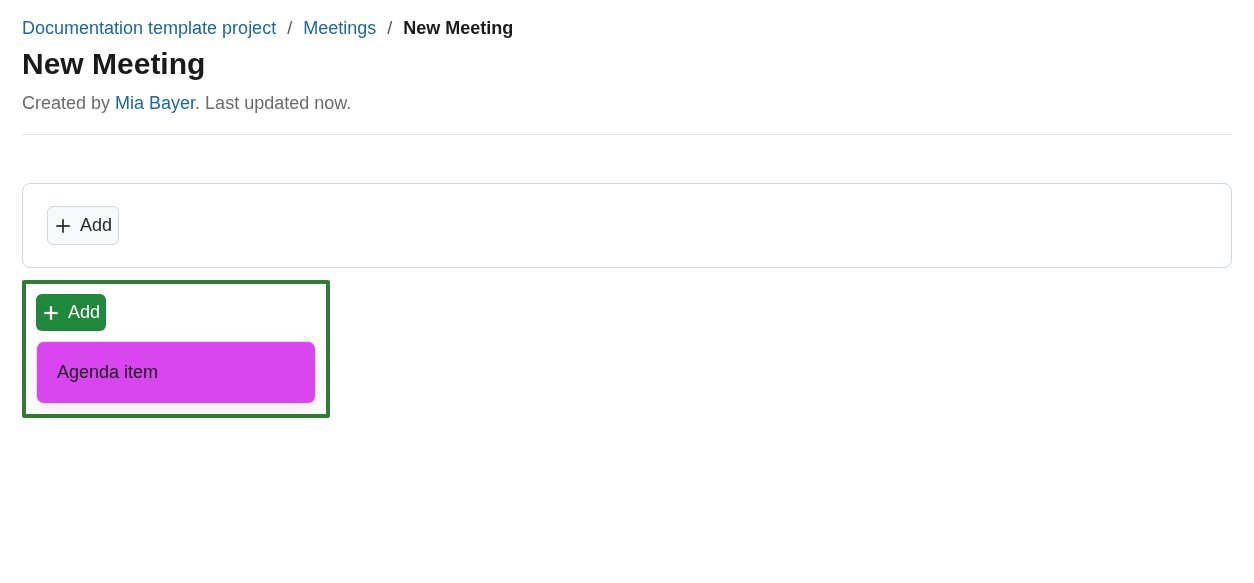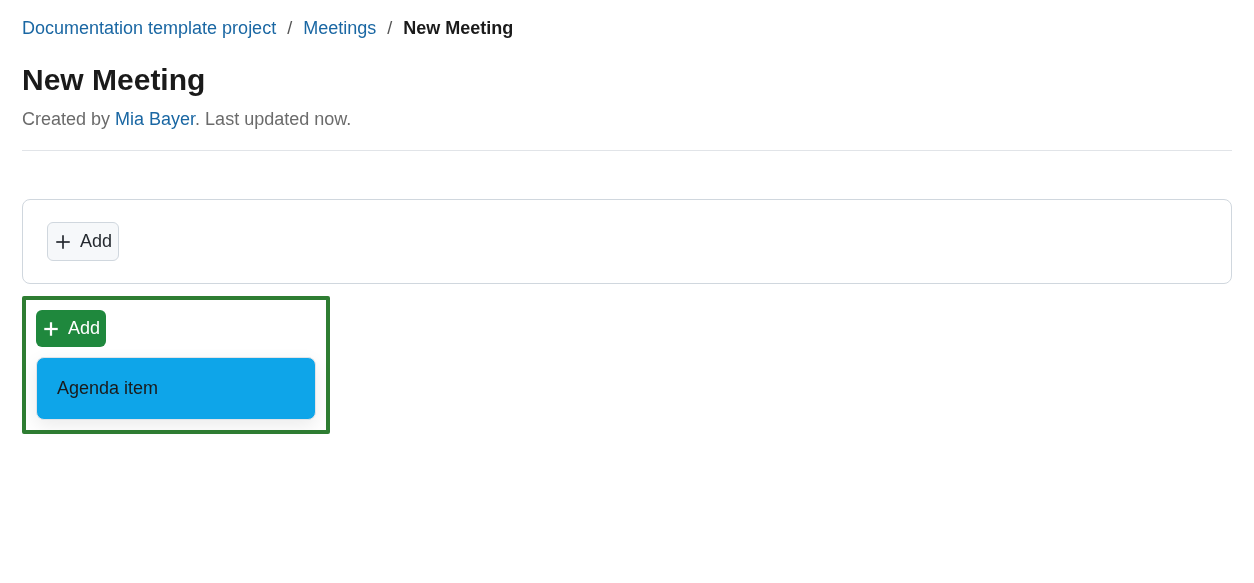--- a/index.html
+++ b/index.html
@@ -9,21 +9,21 @@
     }
     body {
       font-family: "Segoe UI", -apple-system, BlinkMacSystemFont, sans-serif;
       background: #ffffff;
       padding: 18px 22px;
       width: 1254px;
     }
     .breadcrumb {
       font-size: 18px;
       color: #333;
-      margin-bottom: 24px;
+      margin-bottom: 8px;
     }
     .breadcrumb a {
       color: #1a67a3;
       text-decoration: none;
     }
     .breadcrumb .sep {
       color: #555;
       margin: 0 6px;
     }
     .breadcrumb .current {
@@ -88,21 +88,21 @@
     }
     .highlight-box {
       border: 4px solid #2e7d32;
       padding: 10px;
       display: inline-block;
       border-radius: 2px;
       position: relative;
     }
     .dropdown {
       margin-top: 10px;
-      background: #0ea5e9;
+      background: #d946ef;
       border: 1px solid #e1e4e8;
       border-radius: 8px;
       box-shadow: 0 6px 18px rgba(0,0,0,0.08);
       padding: 8px 0;
       min-width: 280px;
     }
     .dropdown-item {
       padding: 12px 20px;
       font-size: 18px;
       color: #1a1a1a;

